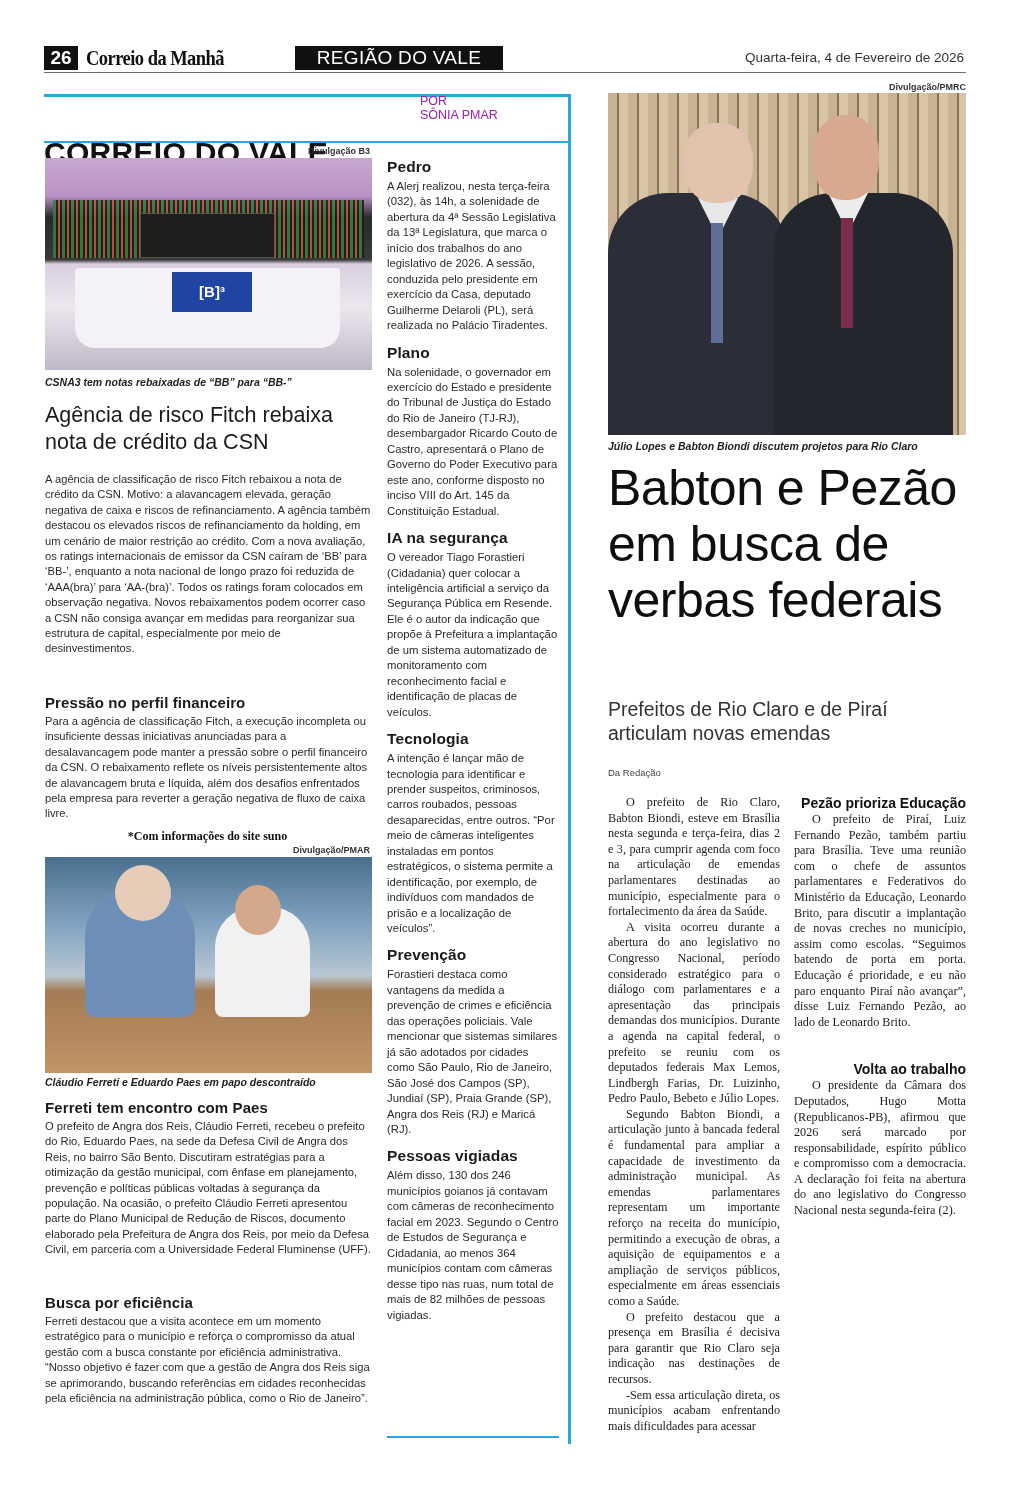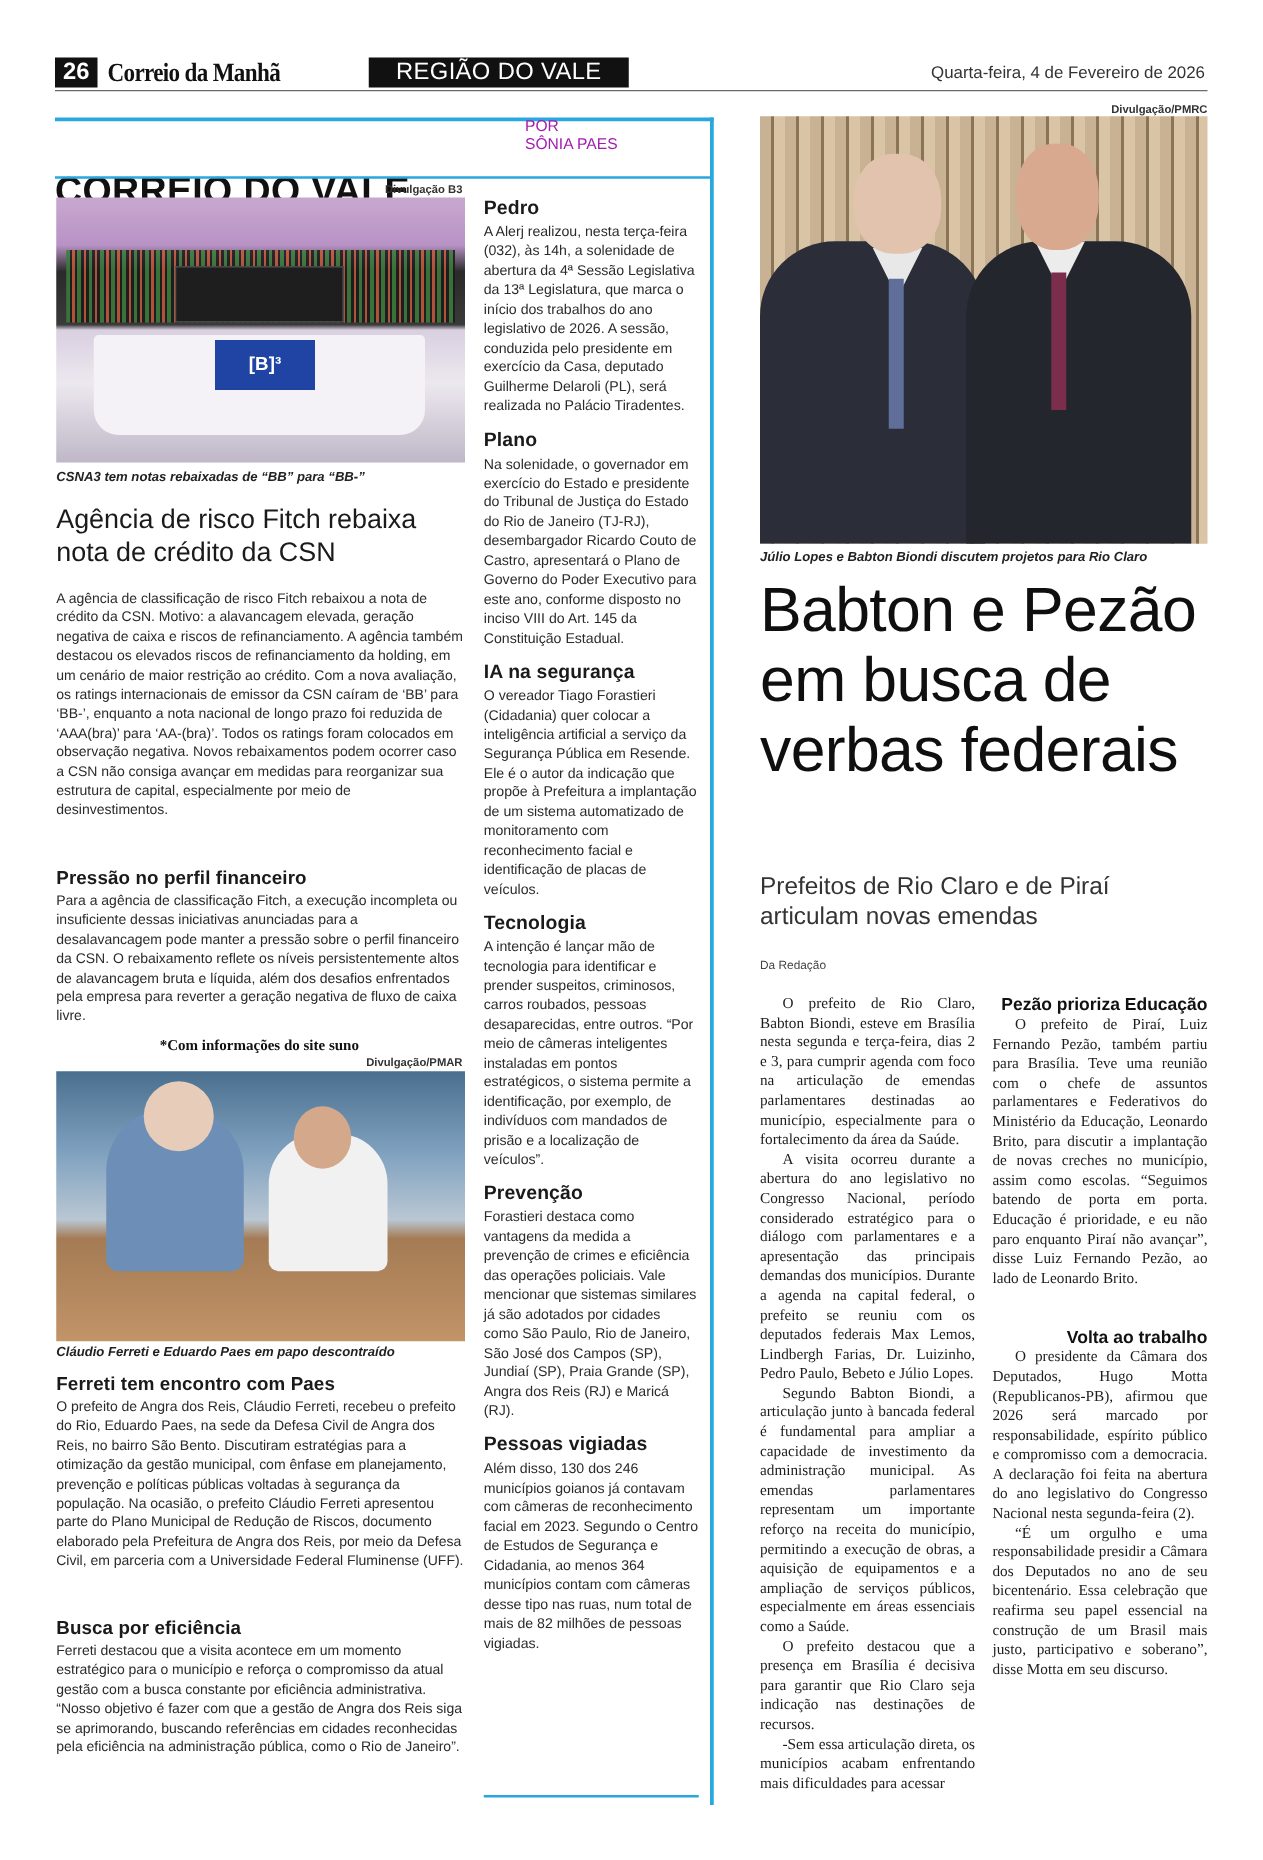--- a/index.html
+++ b/index.html
@@ -88,21 +88,21 @@
   <div class="paper-name">Correio da Manhã</div>
   <div class="section-tag">REGIÃO DO VALE</div>
   <div class="edition-date">Quarta-feira, 4 de Fevereiro de 2026</div>
 </div>
 
 <div class="blue-rule-top"></div>
 <div class="blue-rule-right"></div>
 <div class="column-title">CORREIO DO VALE</div>
 <div class="byline-box">
   <span>POR</span>
-  <span>SÔNIA PAES</span>
+  <span>SÔNIA PMAR</span>
 </div>
 <div class="blue-rule-mid"></div>
 
 <div class="credit" style="left:45px; top:146px; width:325px;">Divulgação B3</div>
 <div class="photo photo-b3">
   <div class="b3-board"></div>
   <div class="b3-screen"></div>
   <div class="b3-desk"></div>
   <div class="b3-logo">[B]³</div>
 </div>
@@ -184,14 +184,13 @@
   <p>Segundo Babton Biondi, a articulação junto à bancada federal é fundamental para ampliar a capacidade de investimento da administração municipal. As emendas parlamentares representam um importante reforço na receita do município, permitindo a execução de obras, a aquisição de equipamentos e a ampliação de serviços públicos, especialmente em áreas essenciais como a Saúde.</p>
   <p>O prefeito destacou que a presença em Brasília é decisiva para garantir que Rio Claro seja indicação nas destinações de recursos.</p>
   <p>-Sem essa articulação direta, os municípios acabam enfrentando mais dificuldades para acessar</p>
 </div>
 
 <div class="serif-col colB">
   <div class="serif-sub">Pezão prioriza Educação</div>
   <p>O prefeito de Piraí, Luiz Fernando Pezão, também partiu para Brasília. Teve uma reunião com o chefe de assuntos parlamentares e Federativos do Ministério da Educação, Leonardo Brito, para discutir a implantação de novas creches no município, assim como escolas. “Seguimos batendo de porta em porta. Educação é prioridade, e eu não paro enquanto Piraí não avançar”, disse Luiz Fernando Pezão, ao lado de Leonardo Brito.</p>
   <div class="serif-sub">Volta ao trabalho</div>
   <p>O presidente da Câmara dos Deputados, Hugo Motta (Republicanos-PB), afirmou que 2026 será marcado por responsabilidade, espírito público e compromisso com a democracia. A declaração foi feita na abertura do ano legislativo do Congresso Nacional nesta segunda-feira (2).</p>
-  <p>“É um orgulho e uma responsabilidade presidir a Câmara dos Deputados no ano de seu bicentenário. Essa celebração que reafirma seu papel essencial na construção de um Brasil mais justo, participativo e soberano”, disse Motta em seu discurso.</p>
 </div>
 
 </body></html>

